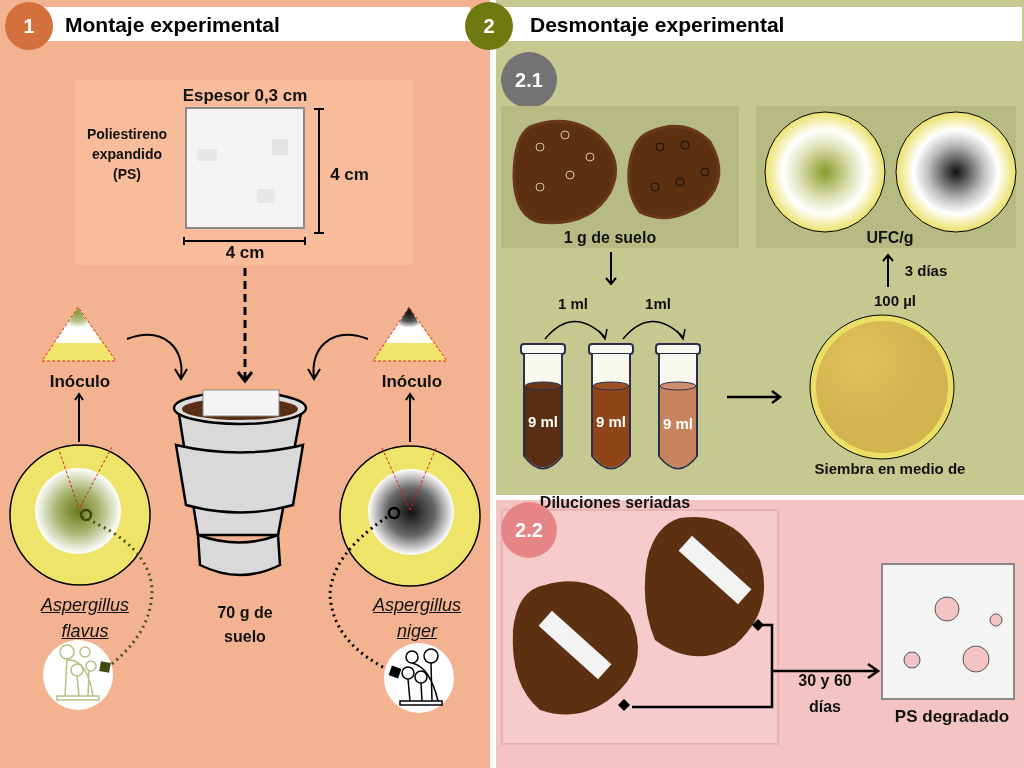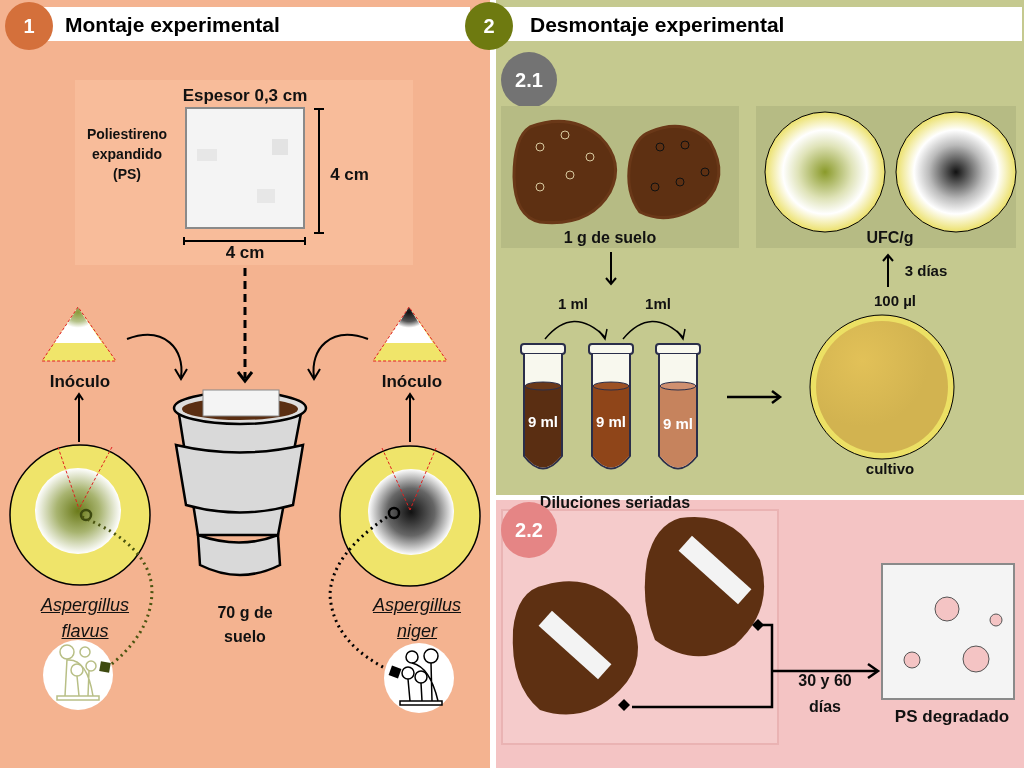--- a/index.html
+++ b/index.html
@@ -304,21 +304,21 @@
   <defs>
       <radialGradient id="cp" cx="35%" cy="30%">
         <stop offset="0" stop-color="#e2c158"></stop>
         <stop offset="1" stop-color="#d2b350"></stop>
       </radialGradient>
     </defs>
   <circle cx="74" cy="74" r="72" fill="#ece064" stroke="#000" stroke-width="1"></circle>
   <circle cx="74" cy="74" r="66" fill="url(#cp)"></circle>
 </svg>
 <div class="abs label" style="left:790px;top:460px;width:200px;font-size:15px;line-height:17px;">
-  <div>cultivo</div>
+  <div>Siembra en medio de</div>
 </div>
 
 <div class="abs" style="left:501px;top:509px;width:278px;height:236px;background:#f5cbcb;border:2px solid #eab3b3;"></div>
 <div class="abs badge" style="left:501px;top:502px;width:56px;height:56px;background:#e58585;font-size:20px;">2.2</div>
 
 <svg width="300" height="240" style="left:505px;top:510px;">
   <path d="M40,75 Q90,60 125,105 Q145,150 115,180 Q80,215 35,200 Q5,175 8,120 Q12,80 40,75 Z" fill="#5e3012"></path>
   <path d="M175,8 Q230,0 255,50 Q270,100 230,135 Q190,160 150,130 Q135,95 142,50 Q150,15 175,8 Z" fill="#5e3012"></path>
   <rect x="30" y="125" width="80" height="20" fill="#f3f3f3" transform="rotate(42 70 135)"></rect>
   <rect x="170" y="50" width="80" height="20" fill="#f3f3f3" transform="rotate(42 210 60)"></rect>

